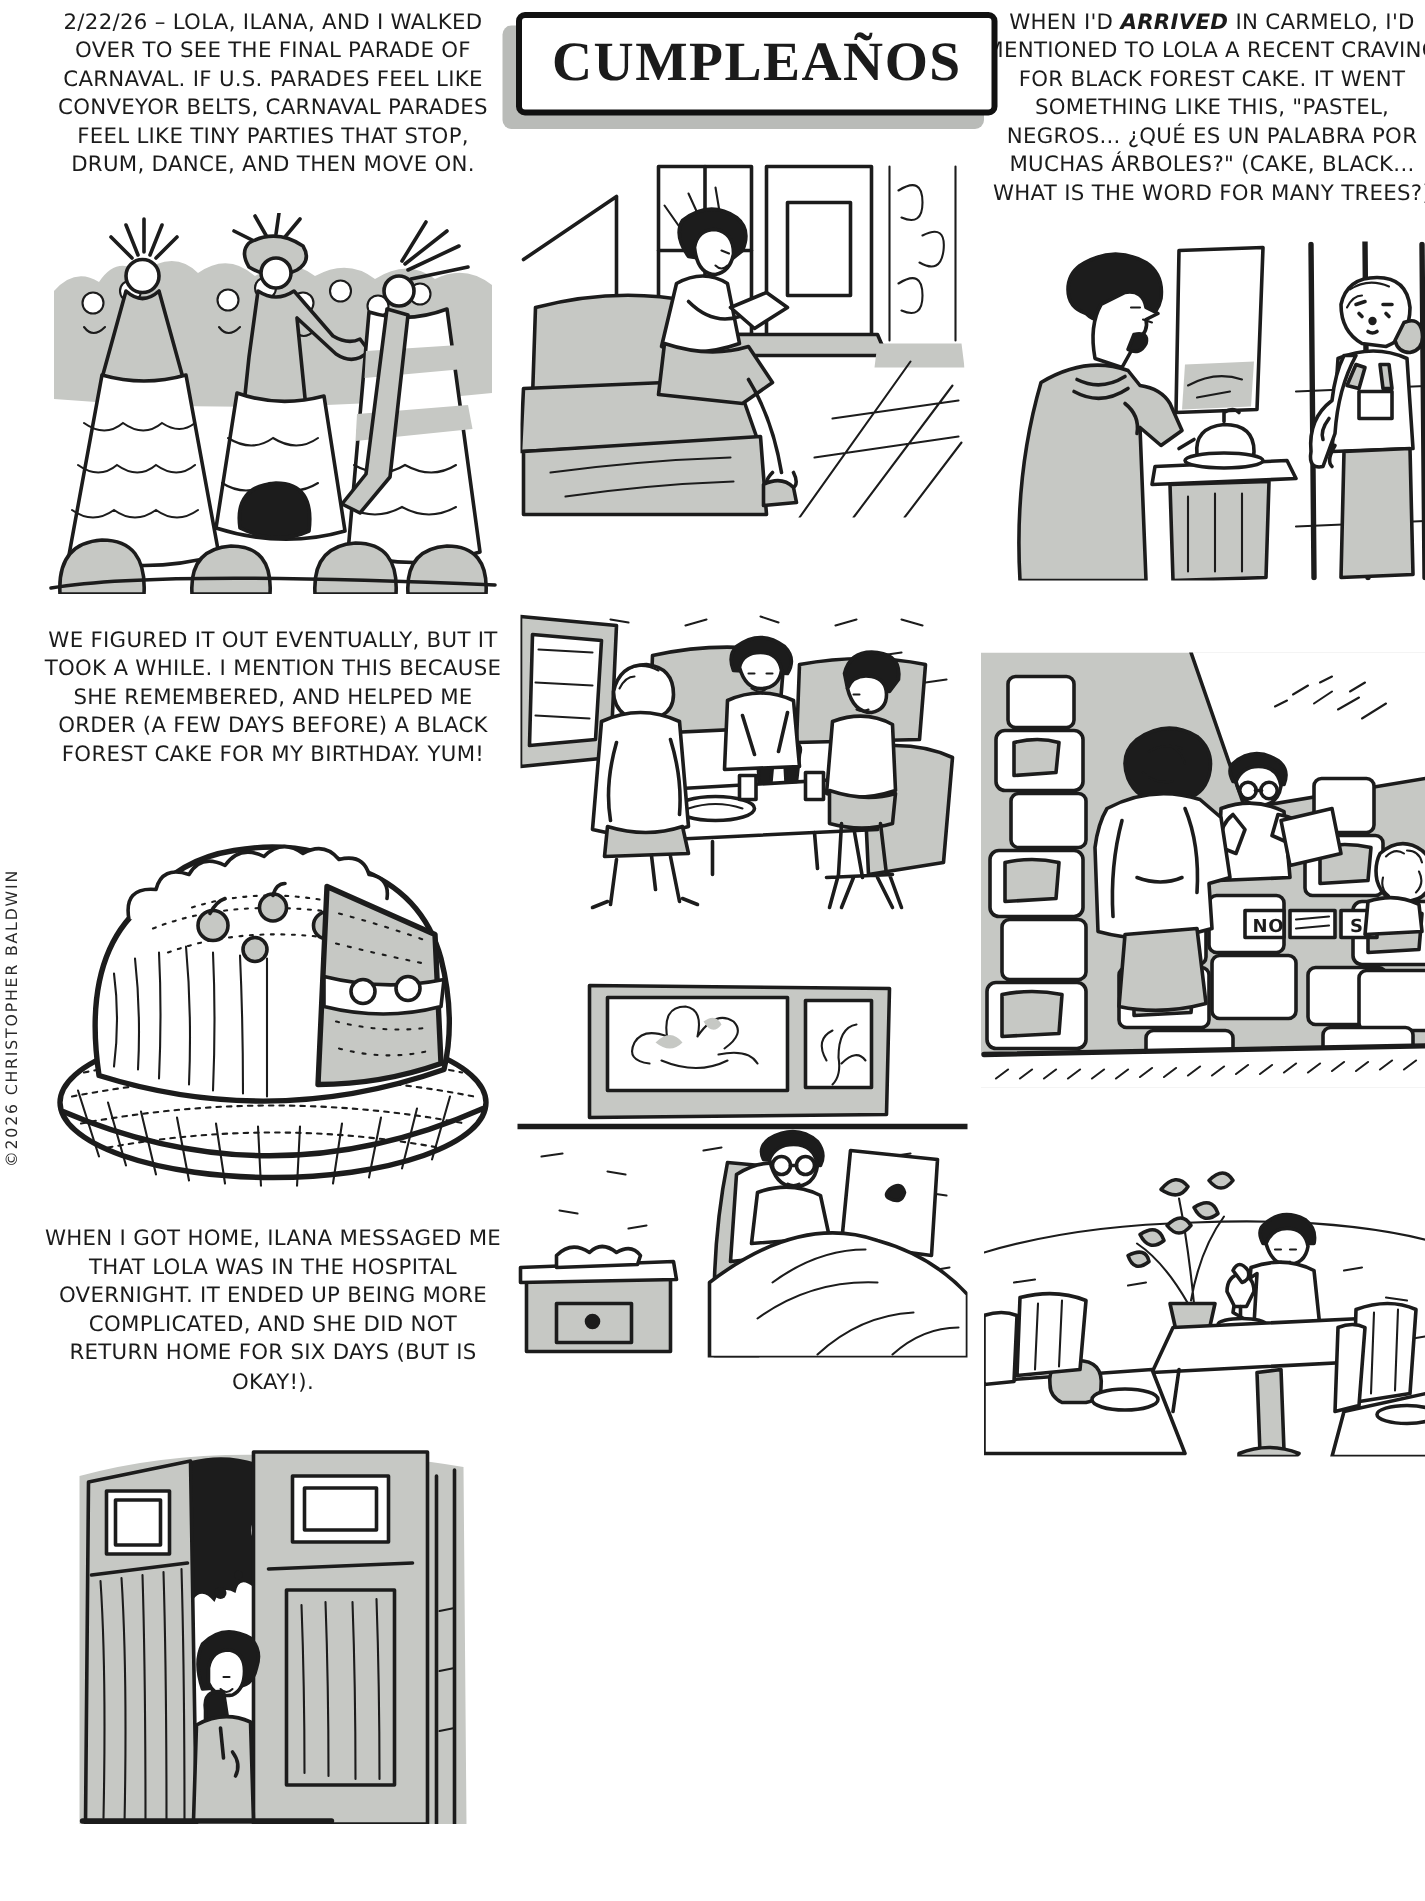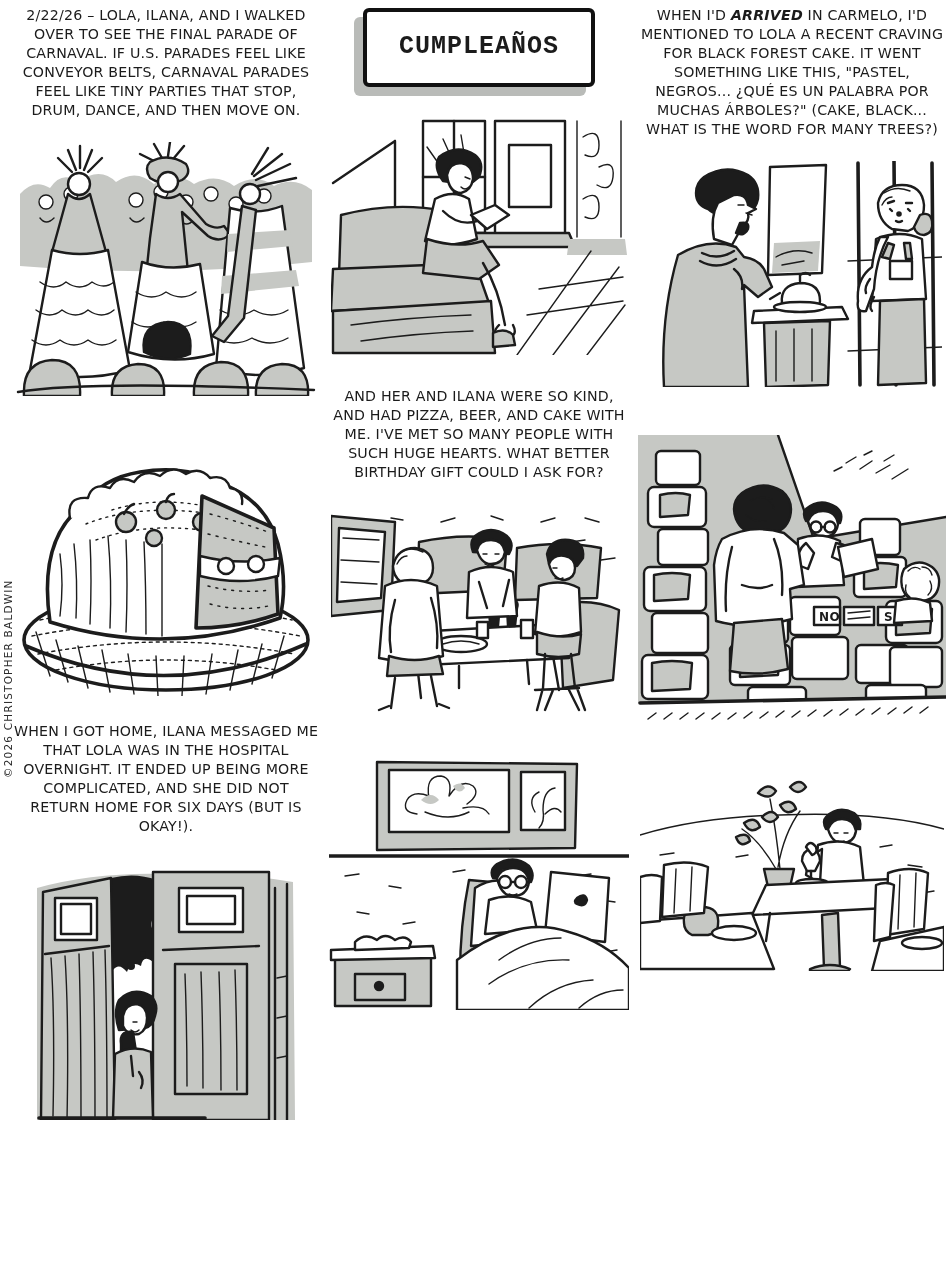--- a/index.html
+++ b/index.html
@@ -3,37 +3,37 @@
 <meta charset="utf-8">
 <style>
   html,body{margin:0;padding:0;background:#fff;}
   body{
     width:950px;height:1267px;position:relative;overflow:hidden;
     font-family:"DejaVu Sans", sans-serif;color:#1b1b1b;
   }
   .page{
     position:relative;width:950px;height:1267px;
     display:grid;grid-template-columns:308px 302px 308px;column-gap:8px;
-    padding:6px 6px 0 12px;box-sizing:border-box;
+    padding:6px 6px 0 28px;box-sizing:border-box;
   }
   .col{display:flex;flex-direction:column;align-items:center;}
   .caption{
     margin:0;text-align:center;text-transform:uppercase;
     font-size:14.2px;line-height:1.34;letter-spacing:.2px;font-weight:500;
     width:100%;
   }
   .title-box{
     margin:2px auto 10px auto;position:relative;display:inline-block;
     border:4px solid #111;border-radius:6px;background:#fff;
     padding:4px 16px 6px 16px;
     box-shadow:-9px 9px 0 0 #b9bbb8;
   }
   .title-box h1{
-    margin:16px;font-size:25px;font-weight:bold;letter-spacing:1px;
-    font-family:Liberation Mono, monospace;
+    margin:4px;font-size:37px;font-weight:bold;letter-spacing:1px;
+    font-family:Liberation Serif, serif;
   }
   .credit{
     position:absolute;left:2px;top:778px;transform:rotate(-90deg);
     transform-origin:left top;
     font-size:10.5px;letter-spacing:1.2px;white-space:nowrap;color:#2a2a2a;
   }
   figure{margin:16px;padding:0;line-height:0;width:100%;}
   svg{display:block;margin:0 auto;}
   .ink{stroke:#1c1c1c;stroke-width:2.4;fill:none;stroke-linecap:round;stroke-linejoin:round;}
   .ink3{stroke:#1c1c1c;stroke-width:3.6;fill:none;stroke-linecap:round;stroke-linejoin:round;}
@@ -113,20 +113,21 @@
           <path class="tone" d="M96 254 q-2 -30 26 -32 q28 0 26 32 Z"></path>
           <path class="dark" d="M128 210 q-4 -28 24 -30 q26 0 22 32 q-22 10 -46 -2 Z"></path>
           <path class="tone" d="M178 254 q-2 -32 27 -34 q29 0 27 34 Z"></path>
           <path class="tone" d="M240 254 q-2 -30 26 -32 q28 0 26 32 Z"></path>
           <path d="M2 250 q70 -12 296 -2"></path>
         </g>
       </svg>
     </figure>
     <div class="gap-s"></div>
 
+    <p class="caption">We figured it out eventually, but it took a while. I mention this because she remembered, and helped me order (a few days before) a black forest cake for my birthday. Yum!</p>
     <div class="gap-m"></div>
 
     <figure>
       <svg width="300" height="252" viewBox="0 0 300 252">
 
         <ellipse class="paper ink3" cx="150" cy="196" rx="142" ry="50"></ellipse>
         <g class="thin" stroke-dasharray="3 4">
           <path d="M24 176 q126 -26 252 0 M16 192 q134 -26 268 0 M22 210 q128 -24 256 0 M40 226 q110 -20 220 0"></path>
         </g>
         <g class="thin">
@@ -265,21 +266,20 @@
           <path class="tone" d="M162 214 q12 -6 20 2 l2 10 l-22 2 Z"></path>
         </g>
 
         <g class="thin">
           <path d="M186 236 L260 132 M222 236 L288 148 M256 236 L294 186 M196 196 l96 -14 M208 170 l84 -12"></path>
         </g>
       </svg>
     </figure>
     <div class="gap-l"></div>
 
-    <p class="caption">And her and Ilana were so kind, and had pizza, beer, and cake with me. I've met so many people with such huge hearts. What better birthday gift could I ask for?</p>
     <div class="gap-m"></div>
 
     <figure>
       <svg width="296" height="204" viewBox="0 0 296 204">
 
         <g class="thin">
             <path d="M20 16 l14 -2 M60 10 l12 2 M110 14 l14 -4 M160 8 l12 4 M210 14 l14 -4 M254 10 l14 4 M240 34 l14 -2 M270 52 l14 -2 M252 78 l12 4 M268 102 l14 -2"></path>
           </g>
 
         <g class="ink">

